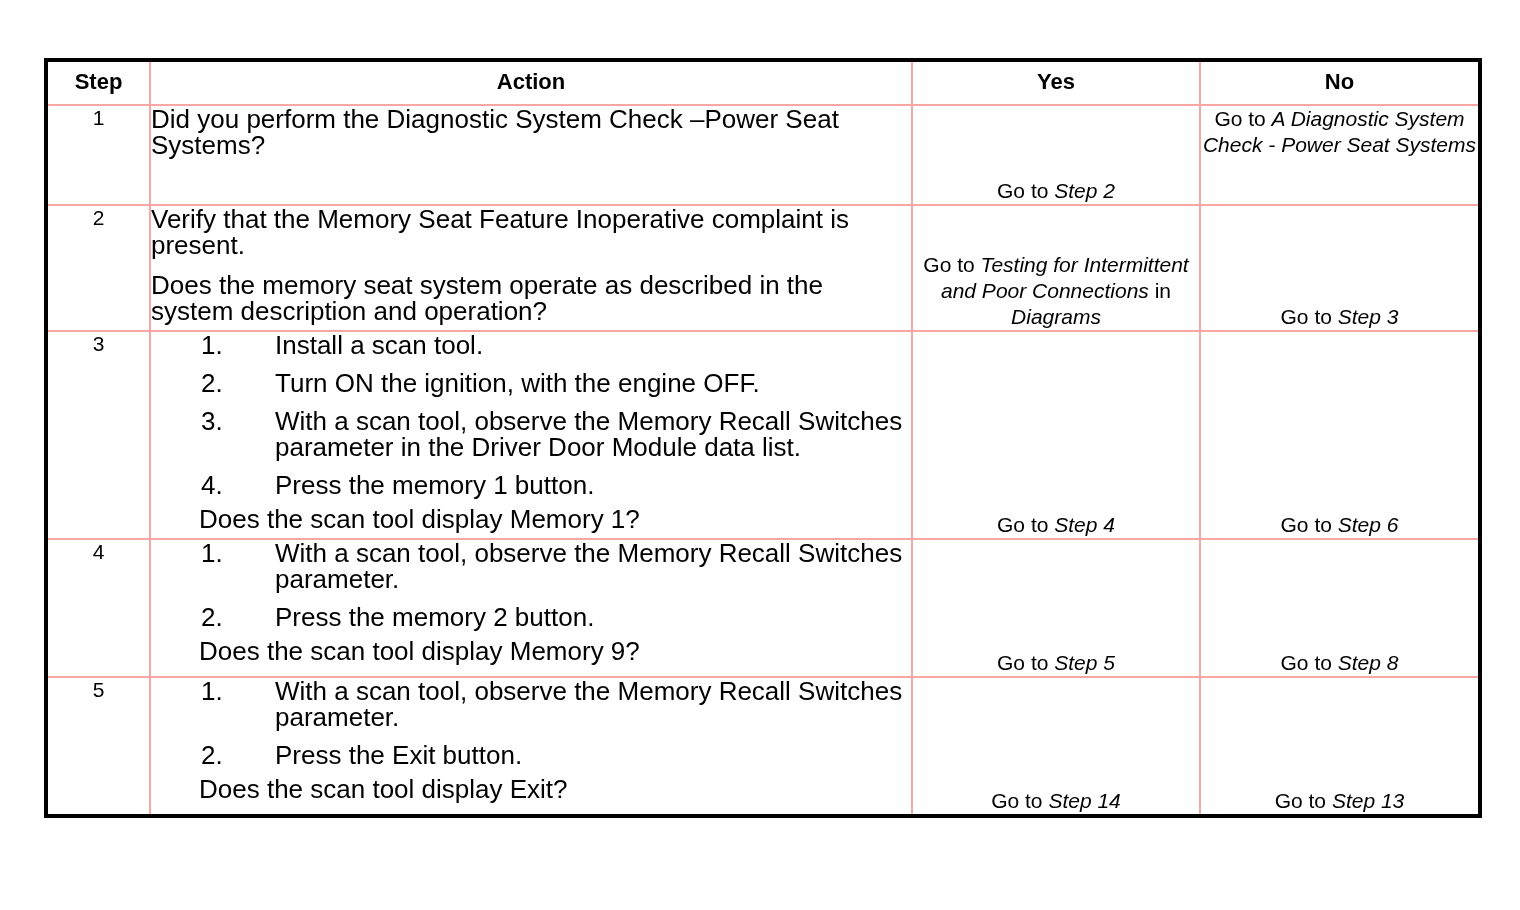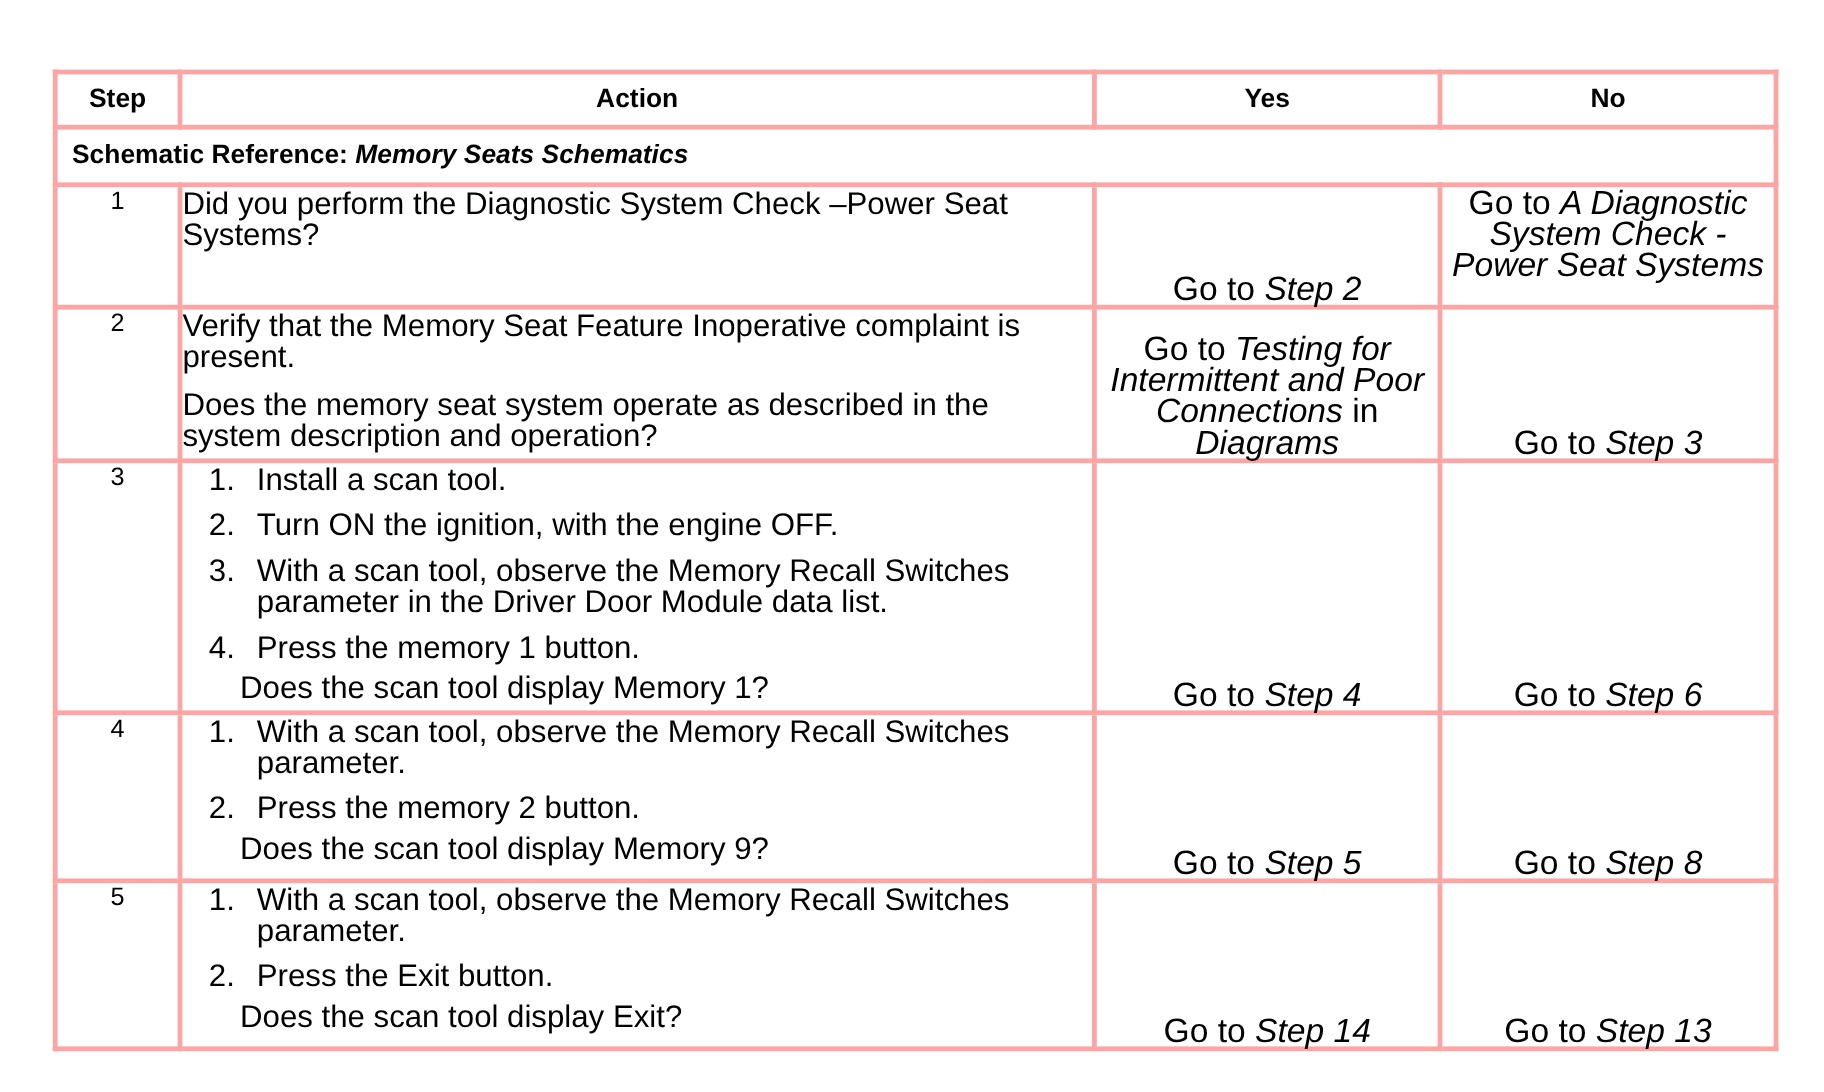--- a/index.html
+++ b/index.html
@@ -39,21 +39,21 @@
     position: absolute;
     left: 44px;
     top: 58px;
     width: 1434px;
     border-collapse: collapse;
     table-layout: fixed;
     border: 4px solid #000;
   }
 
   table.diag td, table.diag th {
-    border: 4px solid #fca5a5;
+    border: 2px solid #fca5a5;
     padding: 0;
     vertical-align: top;
   }
 
   
   col.c-step   { width: 104px; }
   col.c-action { width: 762px; }
   col.c-yes    { width: 288px; }
   col.c-no     { width: 280px; }
 
@@ -83,21 +83,21 @@
     vertical-align: middle;
     font-size: 21px;
   }
   td.action-cell {
     padding: 10px 10px 8px 12px;
     font-size: 26px;
     line-height: 26px;
   }
   td.branch-cell {
     text-align: center;
-    font-size: 28px;
+    font-size: 21px;
     line-height: 26px;
     padding: 8px 6px 10px 6px;
   }
   td.branch-cell.align-bottom { vertical-align: bottom; }
   td.branch-cell.align-top    { vertical-align: top; }
 
   .ref { font-style: italic; }
 
   
   p.para {
@@ -112,22 +112,23 @@
   
   ol.steps {
     margin: 0 0 4px 0;
     padding: 0 0 0 0;
     list-style: none;
     counter-reset: stepitem;
   }
   ol.steps li {
     counter-increment: stepitem;
     position: relative;
-    padding-left: 62px;
+    padding-left: 96px;
     margin-bottom: 12px;
+    margin-left: 28px;
   }
   ol.steps li:last-child { margin-bottom: 8px; }
   ol.steps li::before {
     content: counter(stepitem) ".";
     position: absolute;
     left: 22px;
     top: 0;
     width: 30px;
     text-align: left;
   }
@@ -154,25 +155,20 @@
     </colgroup>
     <thead>
       <tr class="head">
         <th>Step</th>
         <th>Action</th>
         <th>Yes</th>
         <th>No</th>
       </tr>
     </thead>
     <tbody>
-      <tr class="schem">
-        <td colspan="4">
-          <span class="schem-label">Schematic Reference:</span><span>&nbsp;</span><span class="schem-ref">Memory Seats Schematics</span>
-        </td>
-      </tr>
 
     <tr class="r1">
           <td class="step-cell">1</td>
           <td class="action-cell">
             <p class="para last">Did you perform the Diagnostic System Check –Power Seat Systems?</p>
           </td>
           <td class="branch-cell align-bottom"><span>Go to </span><span class="ref">Step 2</span></td>
           <td class="branch-cell align-top"><span>Go to </span><span class="ref">A Diagnostic System Check - Power Seat Systems</span></td>
         </tr>
         <tr class="r2">

